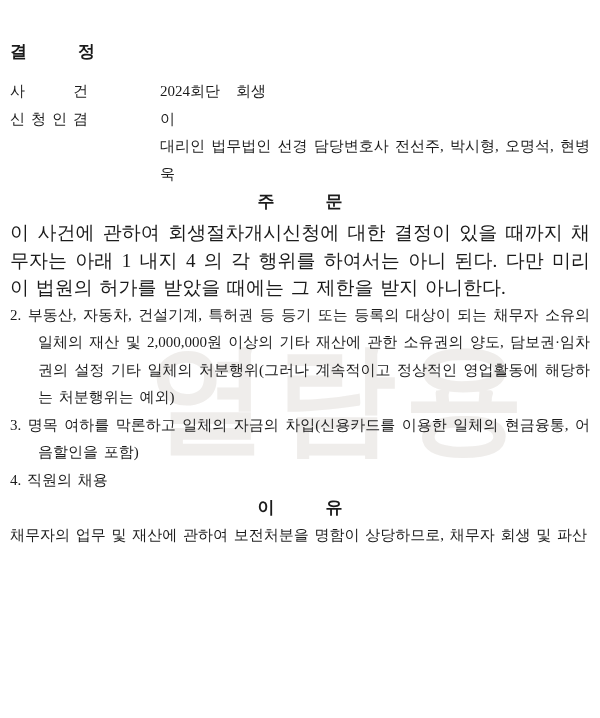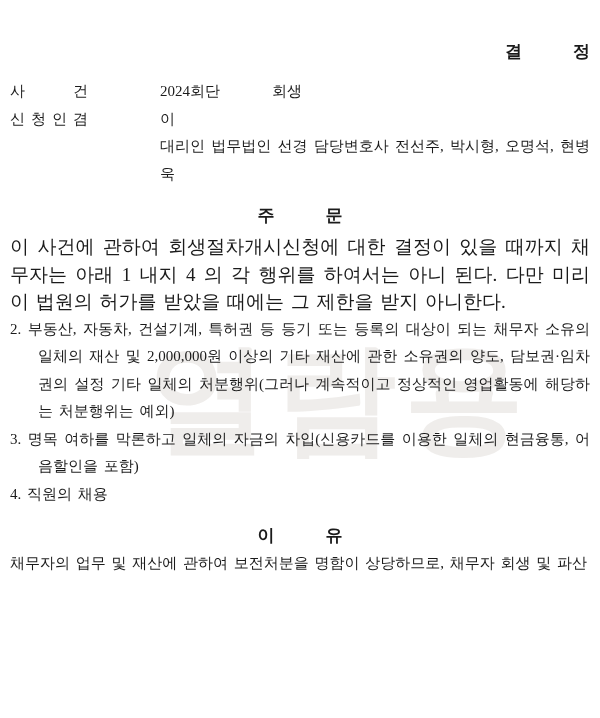--- a/index.html
+++ b/index.html
@@ -33,43 +33,42 @@
   .content { position: relative; z-index: 1; }
   .court-name {
     text-align: center;
     font-weight: bold;
     font-size: 19px;
     line-height: 28px;
     word-spacing: 9px;
     letter-spacing: 1px;
   }
   .doc-title {
-    text-align: right;
+    text-align: left;
     font-weight: bold;
     font-size: 17px;
     line-height: 28px;
     margin-top: 16px;
   }
   .case-info { margin-top: 12px; font-size: 15px; line-height: 27.5px; }
   .info-row { display: flex; }
   .info-label {
     flex: none;
     display: inline-block;
     width: 78px;
     text-align: justify;
     text-align-last: justify;
   }
   .info-value { margin-left: 72px; flex: 1; text-align: justify; word-spacing: 2px; }
-  .case-type { margin-left: 52px; }
+  .case-type { margin-left: 16px; }
   .section-heading {
     text-align: center;
     font-weight: bold;
     font-size: 17px;
     line-height: 28px;
-    margin-top: 14px;
   }
   .para {
     font-size: 19px;
     line-height: 27.5px;
     text-align: justify;
     word-spacing: 2px;
     margin-top: 3px;
   }
   .items { font-size: 15px; line-height: 27.5px; }
   .order-item {

